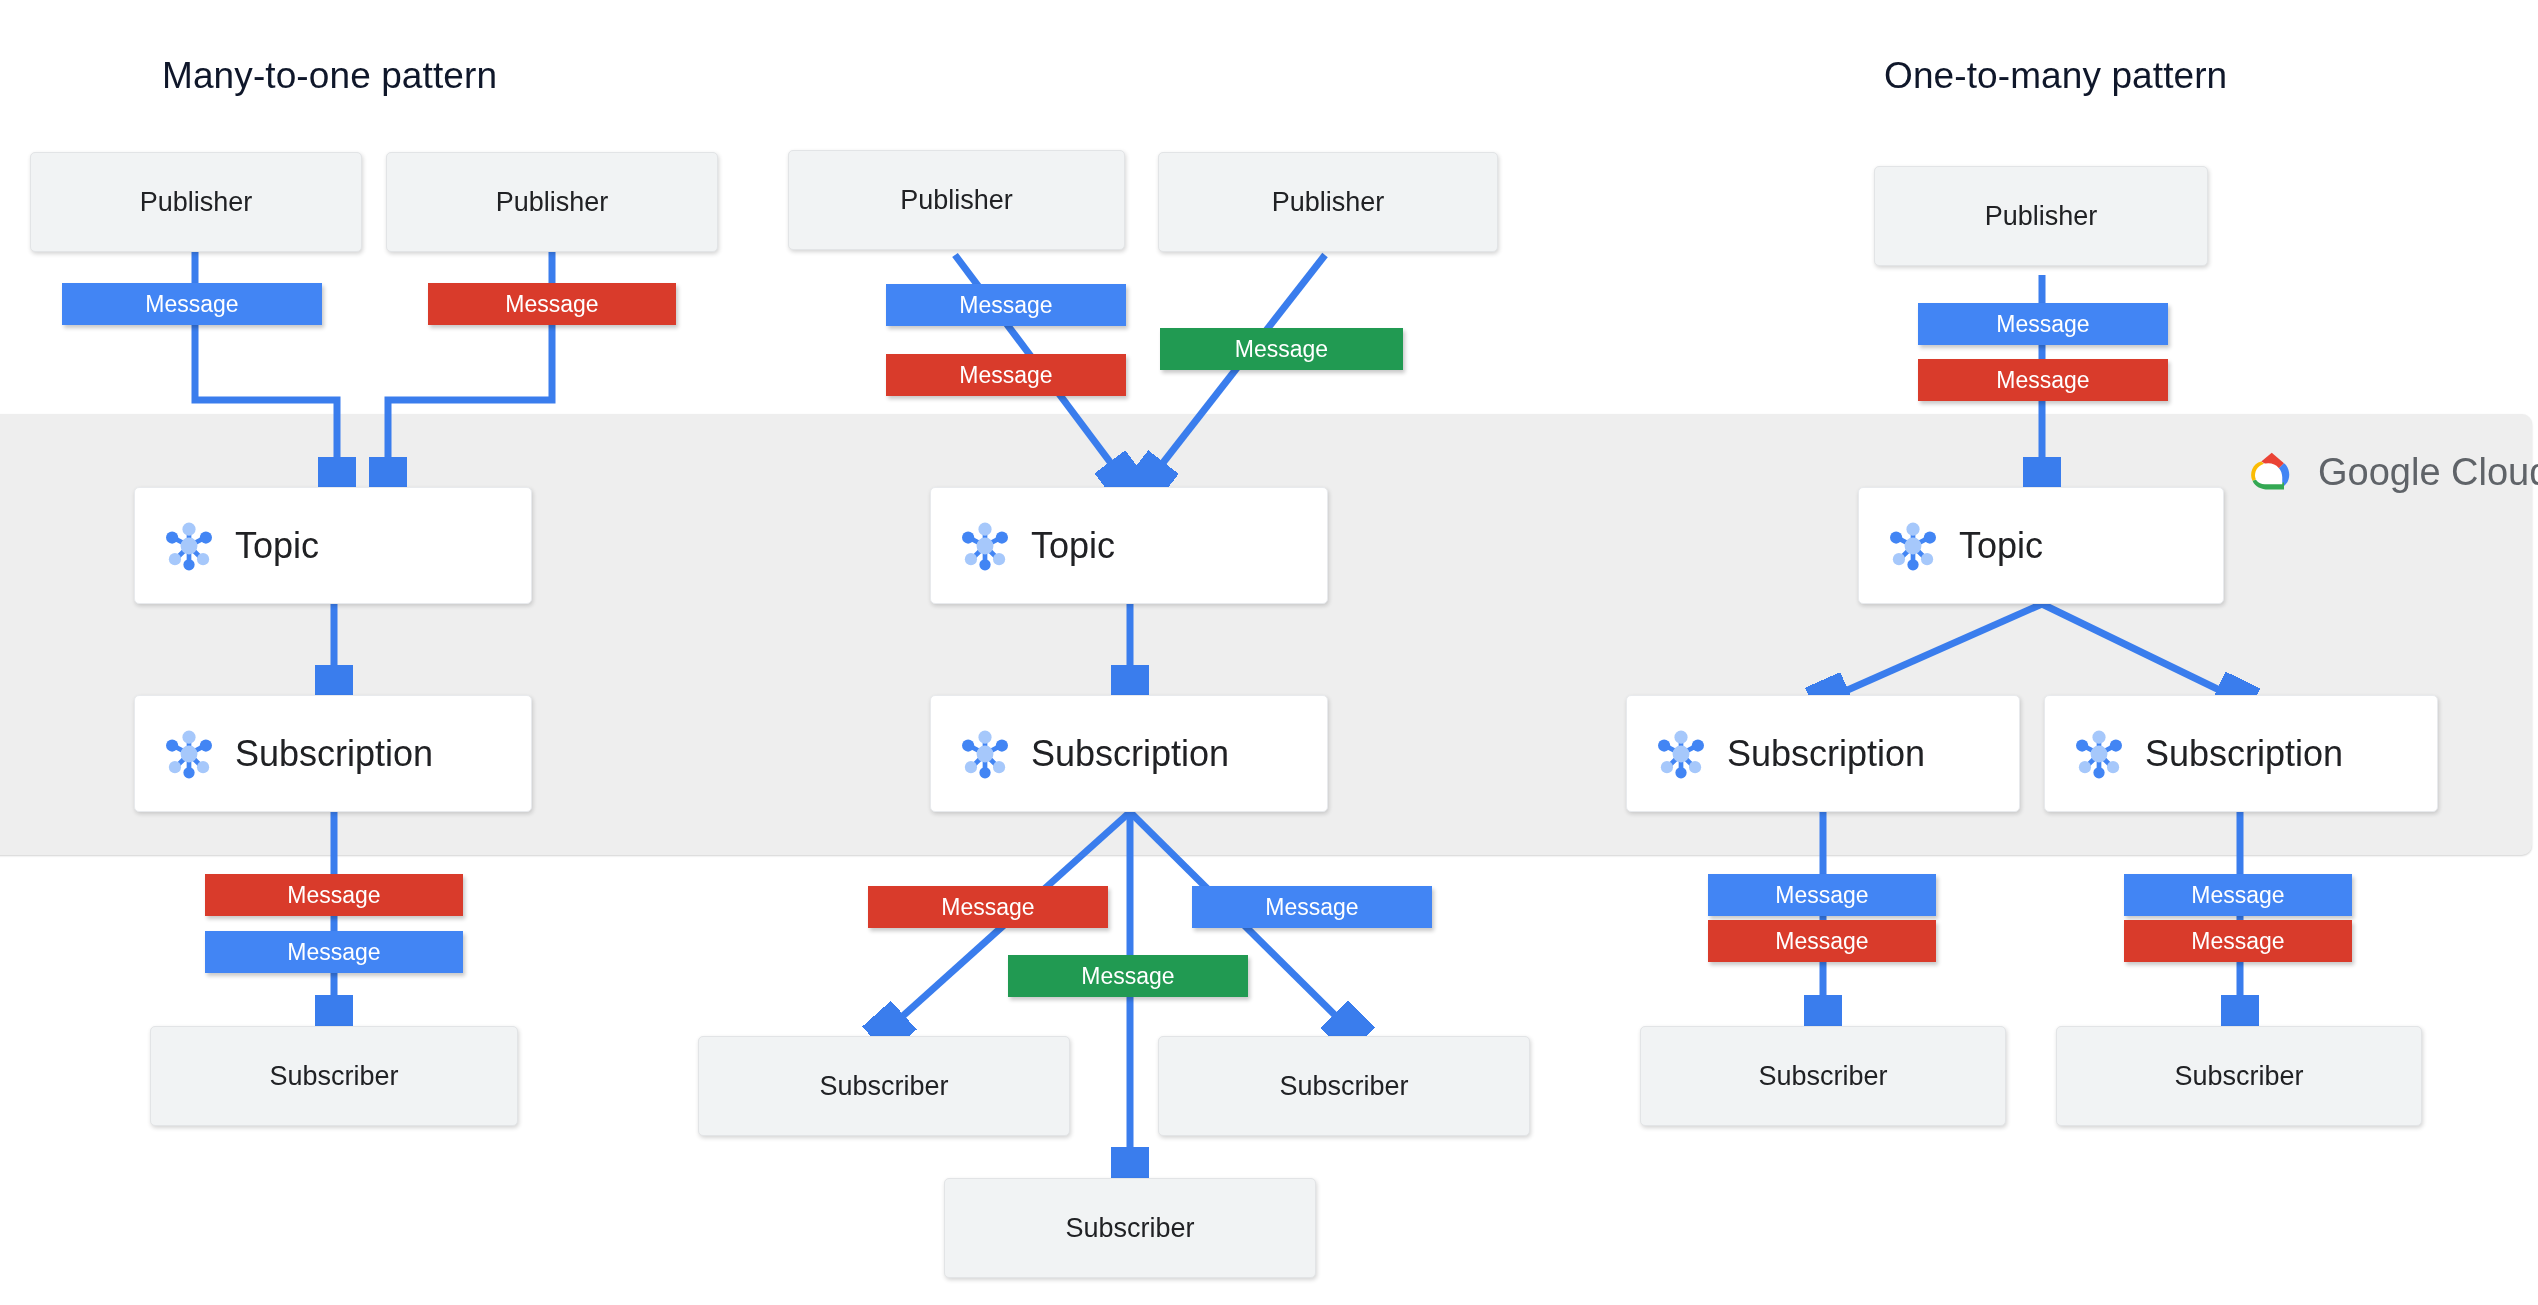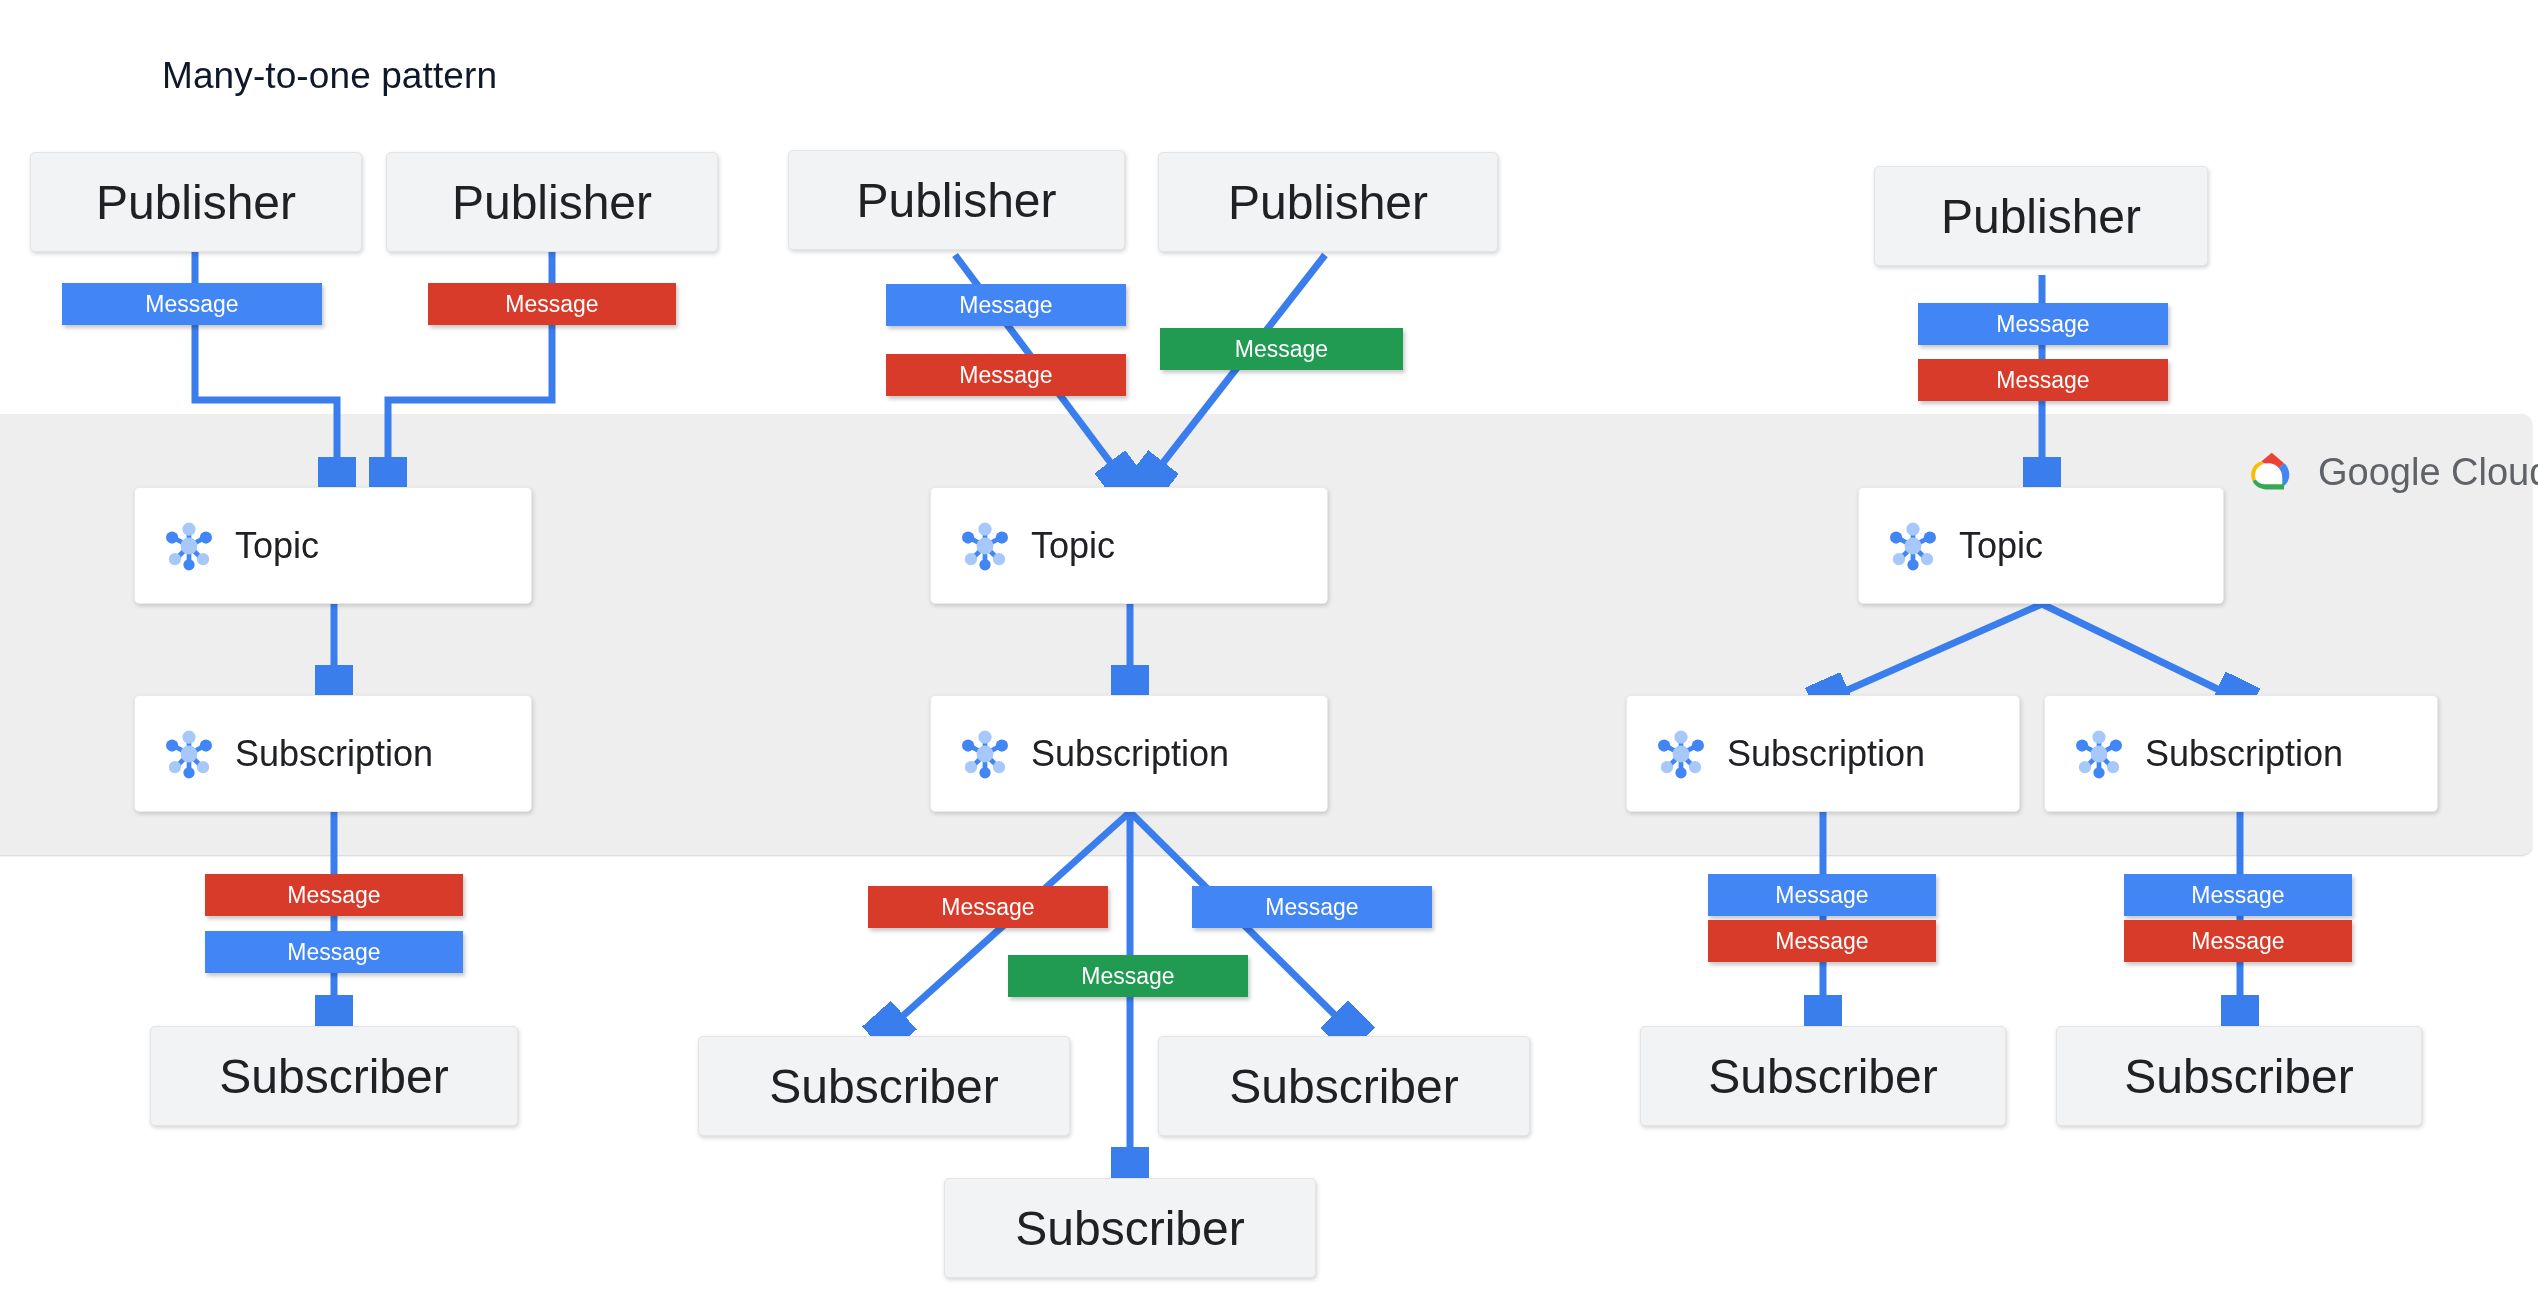--- a/index.html
+++ b/index.html
@@ -20,21 +20,21 @@
   .col-title{
     position:absolute;font-size:37px;color:#0f172a;white-space:pre;
     letter-spacing:.1px;
   }
 
   
   .node{
     position:absolute;background:#f1f3f4;border:1px solid #e2e4e6;
     border-radius:5px;box-shadow:1px 2px 4px rgba(0,0,0,.17);
     display:flex;align-items:center;justify-content:center;
-    font-size:48px;color:#202124;box-sizing:border-box;
+    font-size:27px;color:#202124;box-sizing:border-box;
   }
   
   .gnode{
     position:absolute;background:#ffffff;border:1px solid #e8eaed;
     border-radius:5px;box-shadow:1px 2px 4px rgba(0,0,0,.16);
     display:flex;align-items:center;box-sizing:border-box;
     font-size:36px;color:#202124;padding-left:24px;gap:16px;
   }
   .gnode .lbl{flex:1;text-align:left;}
 
@@ -231,20 +231,21 @@
   <div class="node" style="left:698px;top:1036px;width:372px;height:100px;">
     <span>Subscriber</span>
   </div>
   <div class="node" style="left:1158px;top:1036px;width:372px;height:100px;">
     <span>Subscriber</span>
   </div>
   <div class="node" style="left:944px;top:1178px;width:372px;height:100px;">
     <span>Subscriber</span>
   </div>
 
+  <div class="col-title" style="left:1884px;top:55px;">One-to-many pattern</div>
 
   <div class="node" style="left:1874px;top:166px;width:334px;height:100px;">
     <span>Publisher</span>
   </div>
 
   <div class="msg blue" style="left:1918px;top:303px;width:250px;height:42px;">
     <span>Message</span>
   </div>
   <div class="msg red" style="left:1918px;top:359px;width:250px;height:42px;">
     <span>Message</span>

